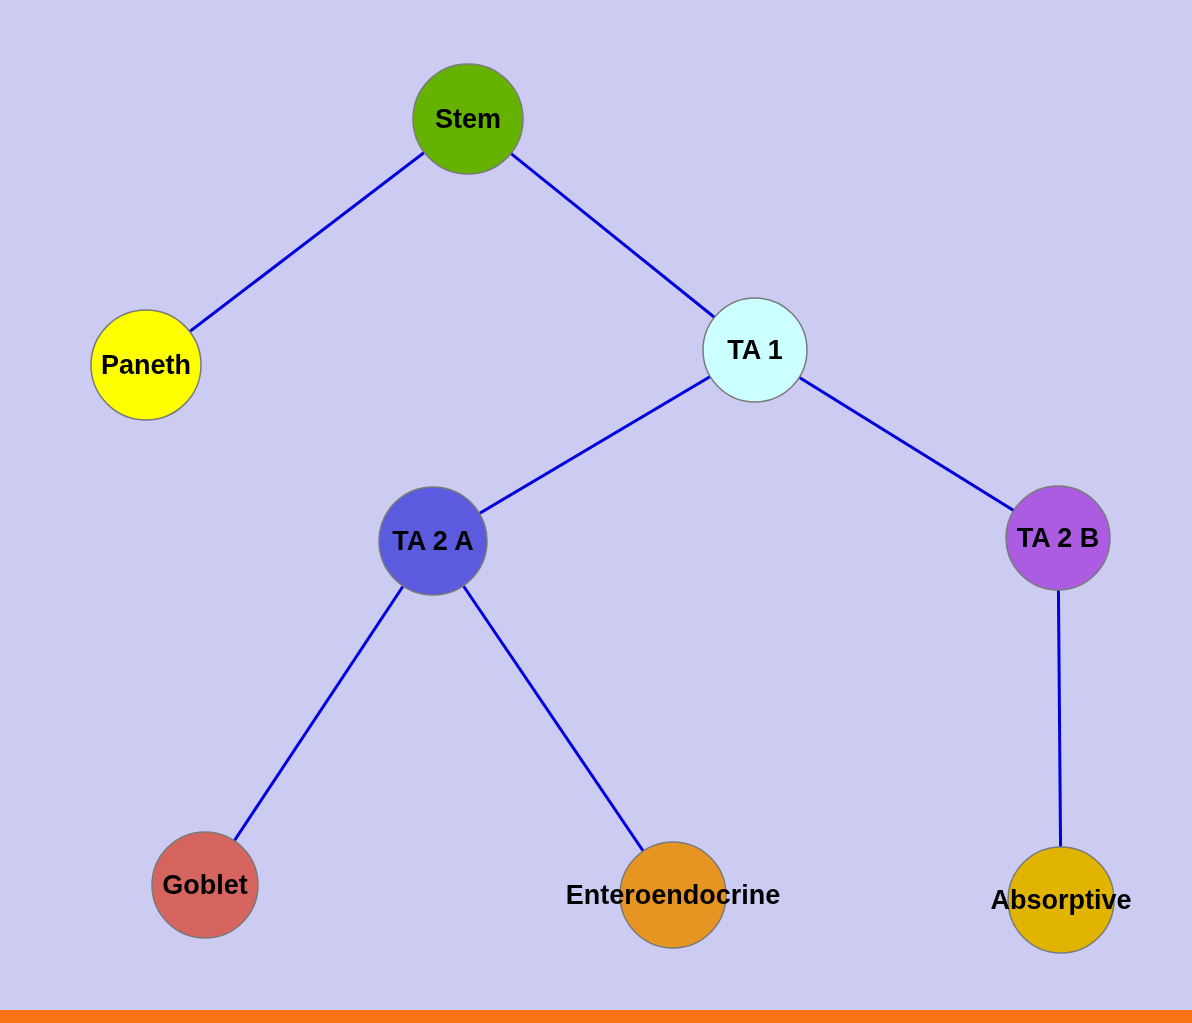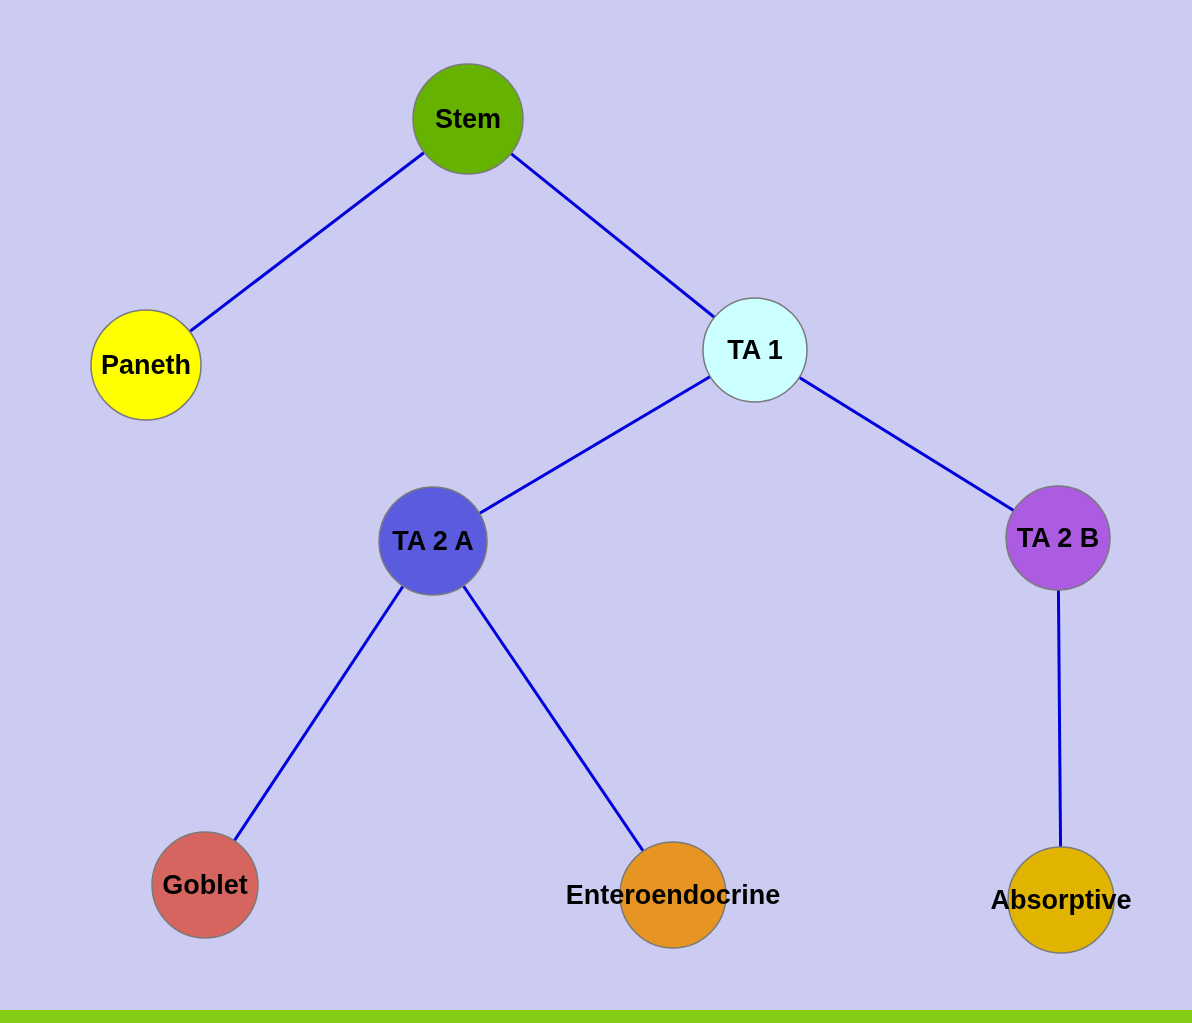--- a/index.html
+++ b/index.html
@@ -5,21 +5,21 @@
   html, body {
     margin: 0;
     padding: 0;
     background: #ffffff;
     font-family: "Liberation Sans", sans-serif;
   }
   #stage {
     position: relative;
     width: 1192px;
     height: 1023px;
-    background: #84cc16;
+    background: #f97316;
     overflow: hidden;
   }
   svg { display: block; }
   .edge {
     stroke-width: 3;
     fill: none;
   }
   .node {
     stroke: #7a7a7a;
     stroke-width: 1.5;

